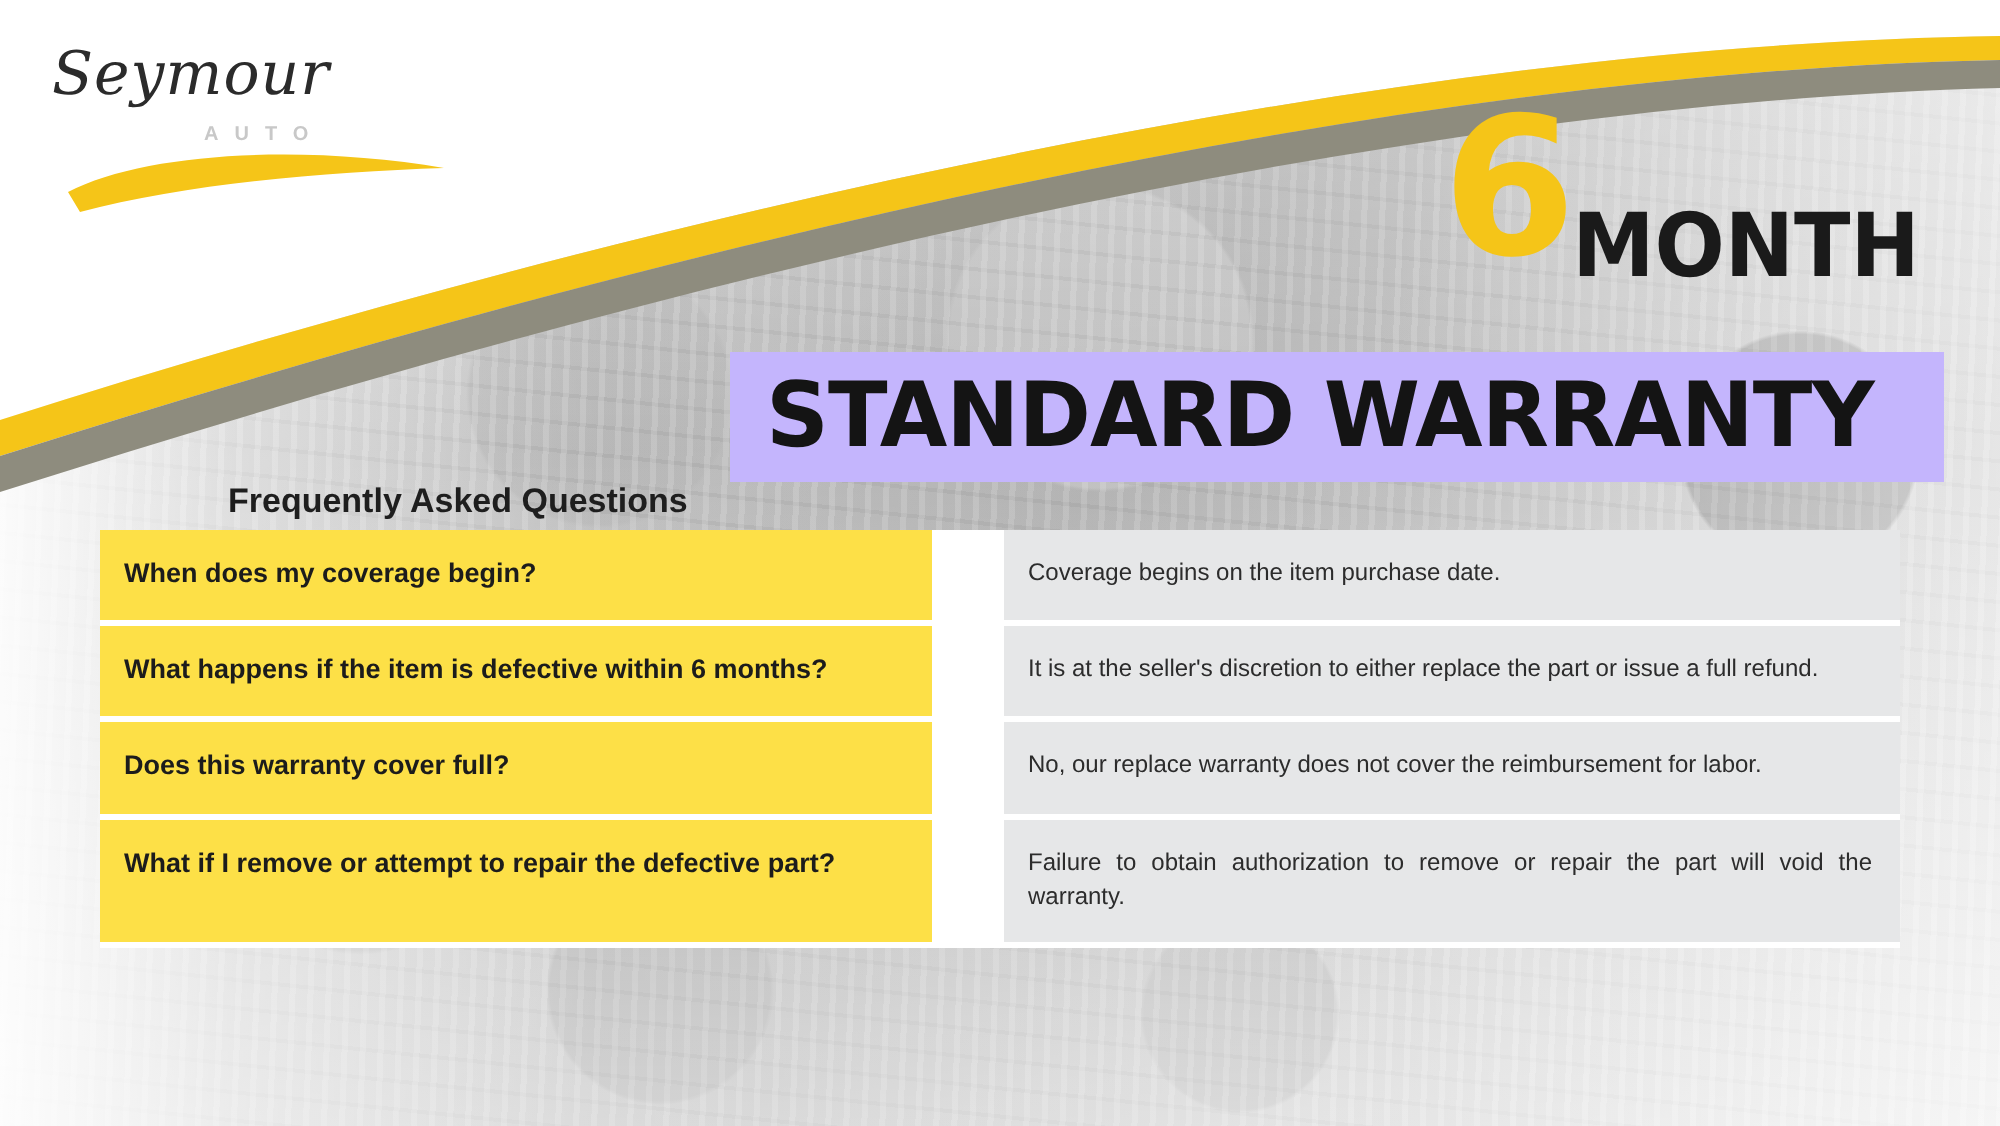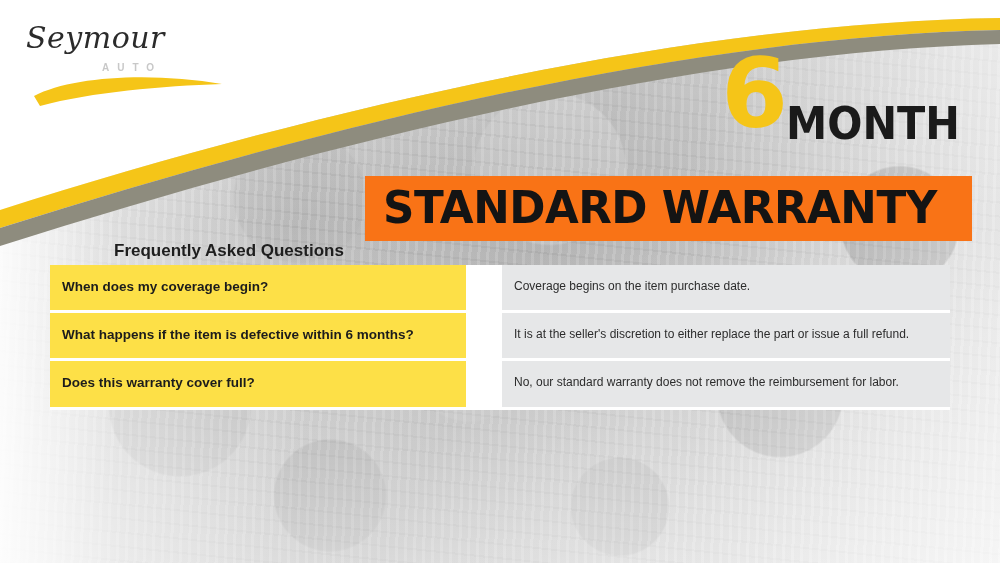--- a/index.html
+++ b/index.html
@@ -105,21 +105,21 @@
     font-size: 44px;
     line-height: 44px;
     color: #1a1a1a;
     letter-spacing: 0px;
     transform: scaleX(.94);
     transform-origin: right center;
   }
   .warranty-band {
     position: absolute;
     right: 28px; top: 176px;
-    background: #f97316;
+    background: #c4b5fd;
     padding: 9px 18px 11px 18px;
   }
   .warranty-band span {
     font-family: "DejaVu Sans", sans-serif;
     font-weight: bold;
     font-size: 45px;
     line-height: 45px;
     color: #141414;
     letter-spacing: -0.5px;
     display: block;
@@ -208,18 +208,23 @@
         <td class="faq-a">Coverage begins on the item purchase date.</td>
       </tr>
       <tr>
         <td class="faq-q">What happens if the item is defective within 6 months?</td>
         <td class="spacer-col"></td>
         <td class="faq-a">It is at the seller's discretion to either replace the part or issue a full refund.</td>
       </tr>
       <tr>
         <td class="faq-q">Does this warranty cover full?</td>
         <td class="spacer-col"></td>
-        <td class="faq-a">No, our standard warranty does not remove the reimbursement for labor.</td>
+        <td class="faq-a">No, our replace warranty does not cover the reimbursement for labor.</td>
+      </tr>
+      <tr>
+        <td class="faq-q">What if I remove or attempt to repair the defective part?</td>
+        <td class="spacer-col"></td>
+        <td class="faq-a">Failure to obtain authorization to remove or repair the part will void the warranty.</td>
       </tr>
     </tbody>
   </table>
 
 </div>
 
 </body></html>

